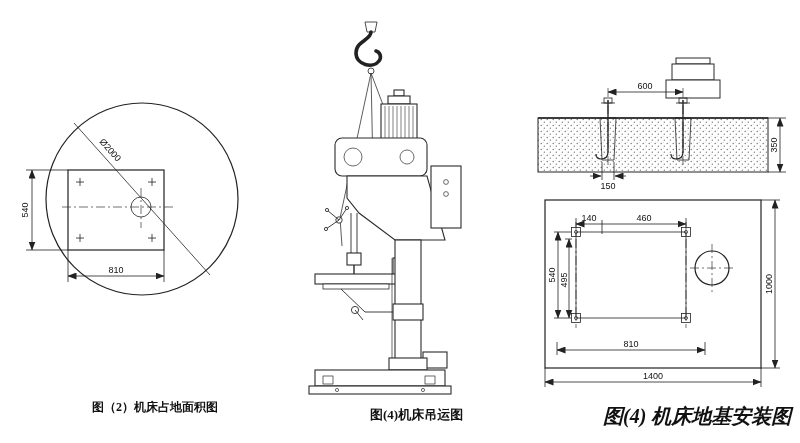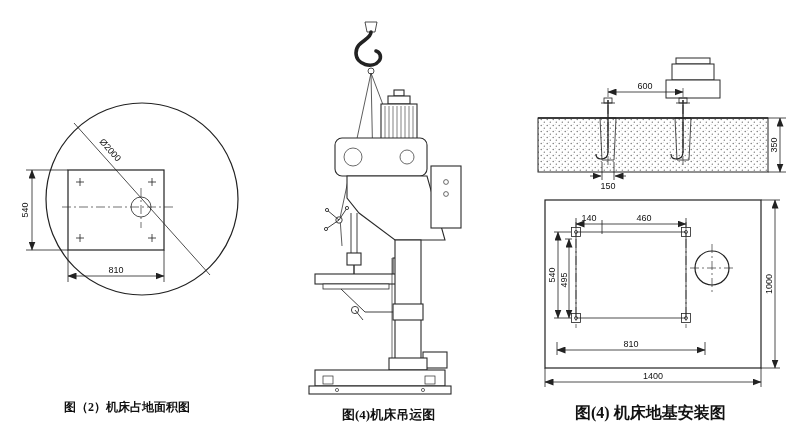--- a/index.html
+++ b/index.html
@@ -5,24 +5,25 @@
   html,body{margin:0;padding:0;background:#e8e8e8;}
   #page{
     position:relative;width:800px;height:443px;background:#ffffff;
     font-family:"Liberation Sans","DejaVu Sans",sans-serif;overflow:hidden;
     border-right:1px solid #d9d9d9;
   }
   svg{position:absolute;overflow:visible;}
   .caption{
     position:absolute;font-weight:bold;color:#111;
     font-family:"Liberation Serif","DejaVu Serif",serif;
+    margin-left:28px;
   }
   #cap2{left:64px;top:399px;font-size:12px;}
   #cap3{left:342px;top:406px;font-size:13px;}
-  #cap4{left:575px;top:403px;font-size:16px;}
+  #cap4{left:575px;top:403px;font-size:20px;font-style:italic;}
   .dimtxt{font-size:9px;fill:#111;font-family:"Liberation Sans","DejaVu Sans",sans-serif;}
   .thin{stroke:#222;stroke-width:0.8;fill:none;}
   .med{stroke:#222;stroke-width:1.2;fill:none;}
   .dash{stroke:#333;stroke-width:0.7;fill:none;stroke-dasharray:9 3 2 3;}
   .dim{stroke:#222;stroke-width:0.8;fill:none;}
 </style>
 </head>
 <body>
 
 <div id="page">

